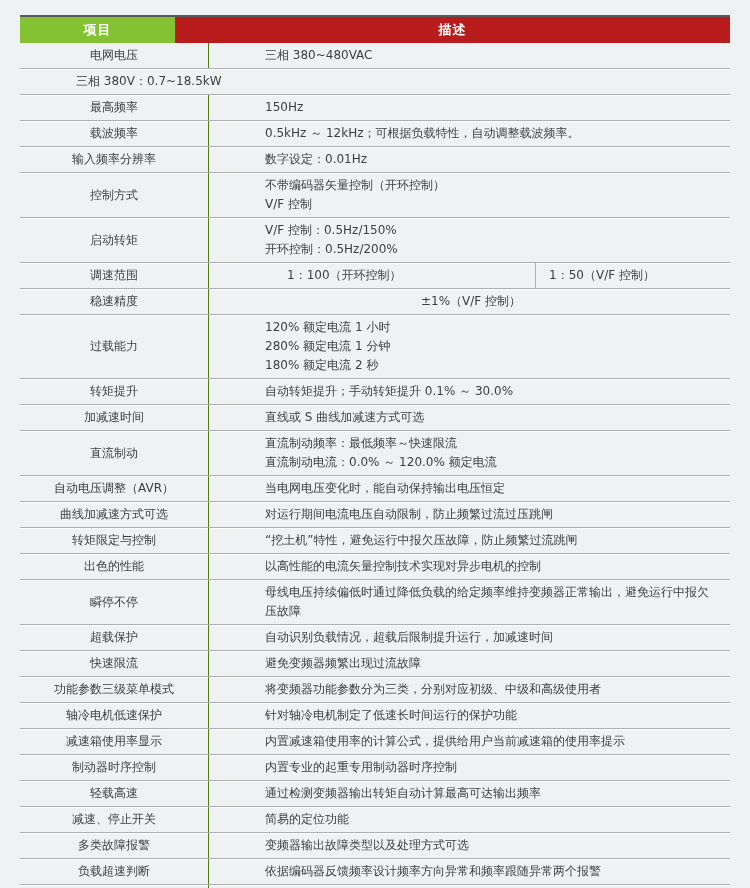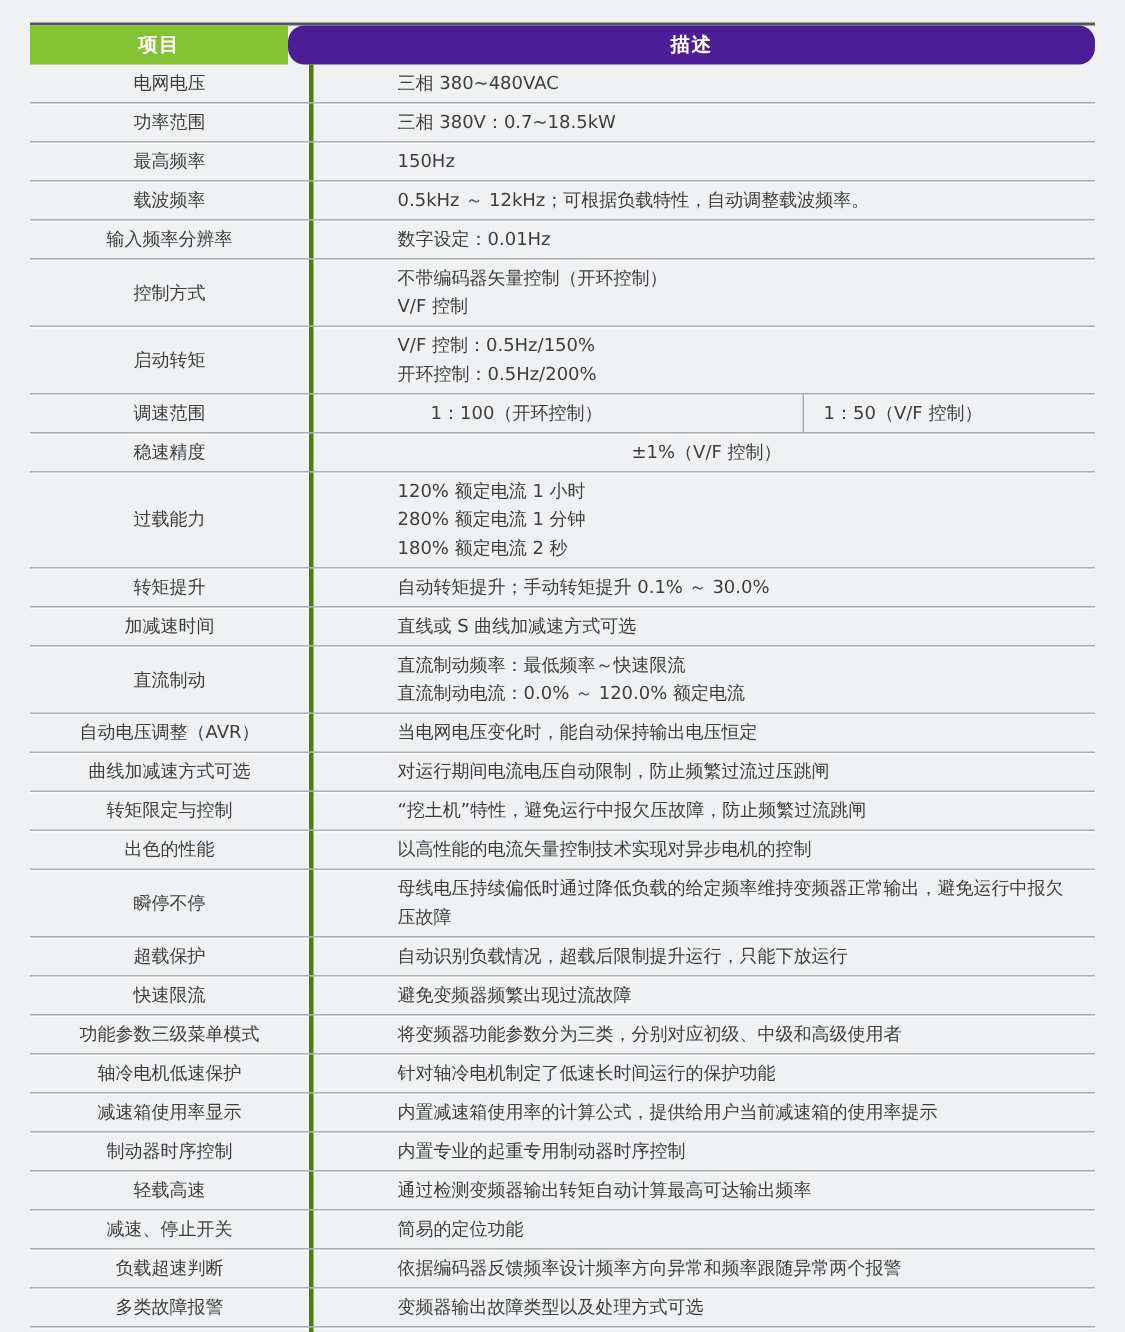--- a/index.html
+++ b/index.html
@@ -15,36 +15,36 @@
     width: 710px;
     border-top: 2px solid #57585A;
     border-bottom: 2px solid #57585A;
   }
   .thead { display: flex; height: 26px; }
   .th {
     display: flex; align-items: center; justify-content: center;
     color: #FFFFFF; font-size: 13px; font-weight: bold;
     letter-spacing: 1px;
   }
-  .th-item { width: 172px; }
+  .th-item { width: 155px; }
   .th-desc { flex: 1; }
   .tr {
     display: flex;
     border-bottom: 1px solid #ACAEB0;
     box-shadow: 0 1px 0 rgba(255,255,255,0.9);
     font-size: 12px;
     color: #3E3E3E;
   }
   .tr:last-child { border-bottom: none; box-shadow: none; }
   .r1 { min-height: 26px; }
   .r2 { min-height: 43px; }
   .r3 { min-height: 56px; }
   .td-item {
     width: 189px;
-    border-right: 3px solid #4d7c0f;
+    border-right: 1px solid #4d7c0f;
     display: flex; align-items: center; justify-content: center;
     text-align: center;
     padding: 2px 6px;
   }
   .td-desc {
     flex: 1;
     display: flex; flex-direction: column; justify-content: center;
     padding: 3px 10px 3px 13px;
   }
   .td-desc .line { line-height: 19px; margin-left: 43px; }
@@ -61,31 +61,30 @@
     width: 262px;
     border-right: 1px solid #ACAEB0;
   }
 </style>
 </head>
 <body style="background: rgb(239, 241, 243);">
 
 <div class="spec-table">
   <div class="thead">
     <div class="th th-item" style="background: rgb(132, 194, 52);">项目</div>
-    <div class="th th-desc" style="background: #4c1d95; border-radius: 11px;">描述</div>
+    <div class="th th-desc" style="background: #b91c1c;">描述</div>
   </div>
   <div class="tbody">
       <div class="tr r1">
         <div class="td-item">电网电压</div>
         <div class="td-desc">
           <div class="line">三相 380~480VAC</div>
         </div>
       </div>
       <div class="tr r1">
-        <div class="td-item">功率范围</div>
         <div class="td-desc">
           <div class="line">三相 380V：0.7~18.5kW</div>
         </div>
       </div>
       <div class="tr r1">
         <div class="td-item">最高频率</div>
         <div class="td-desc">
           <div class="line">150Hz</div>
         </div>
       </div>
@@ -181,21 +180,21 @@
       </div>
       <div class="tr r1">
         <div class="td-item">瞬停不停</div>
         <div class="td-desc">
           <div class="line">母线电压持续偏低时通过降低负载的给定频率维持变频器正常输出，避免运行中报欠压故障</div>
         </div>
       </div>
       <div class="tr r1">
         <div class="td-item">超载保护</div>
         <div class="td-desc">
-          <div class="line">自动识别负载情况，超载后限制提升运行，只能下放运行</div>
+          <div class="line">自动识别负载情况，超载后限制提升运行，加减速时间</div>
         </div>
       </div>
       <div class="tr r1">
         <div class="td-item">快速限流</div>
         <div class="td-desc">
           <div class="line">避免变频器频繁出现过流故障</div>
         </div>
       </div>
       <div class="tr r1">
         <div class="td-item">功能参数三级菜单模式</div>
@@ -227,29 +226,29 @@
           <div class="line">通过检测变频器输出转矩自动计算最高可达输出频率</div>
         </div>
       </div>
       <div class="tr r1">
         <div class="td-item">减速、停止开关</div>
         <div class="td-desc">
           <div class="line">简易的定位功能</div>
         </div>
       </div>
       <div class="tr r1">
+        <div class="td-item">多类故障报警</div>
+        <div class="td-desc">
+          <div class="line">变频器输出故障类型以及处理方式可选</div>
+        </div>
+      </div>
+      <div class="tr r1">
         <div class="td-item">负载超速判断</div>
         <div class="td-desc">
           <div class="line">依据编码器反馈频率设计频率方向异常和频率跟随异常两个报警</div>
-        </div>
-      </div>
-      <div class="tr r1">
-        <div class="td-item">多类故障报警</div>
-        <div class="td-desc">
-          <div class="line">变频器输出故障类型以及处理方式可选</div>
         </div>
       </div>
       <div class="tr r1">
         <div class="td-item">多电机切换</div>
         <div class="td-desc">
           <div class="line">变频器所有参数备份三套，可实现三个电机切换控制</div>
         </div>
       </div>
     </div>
 </div>

